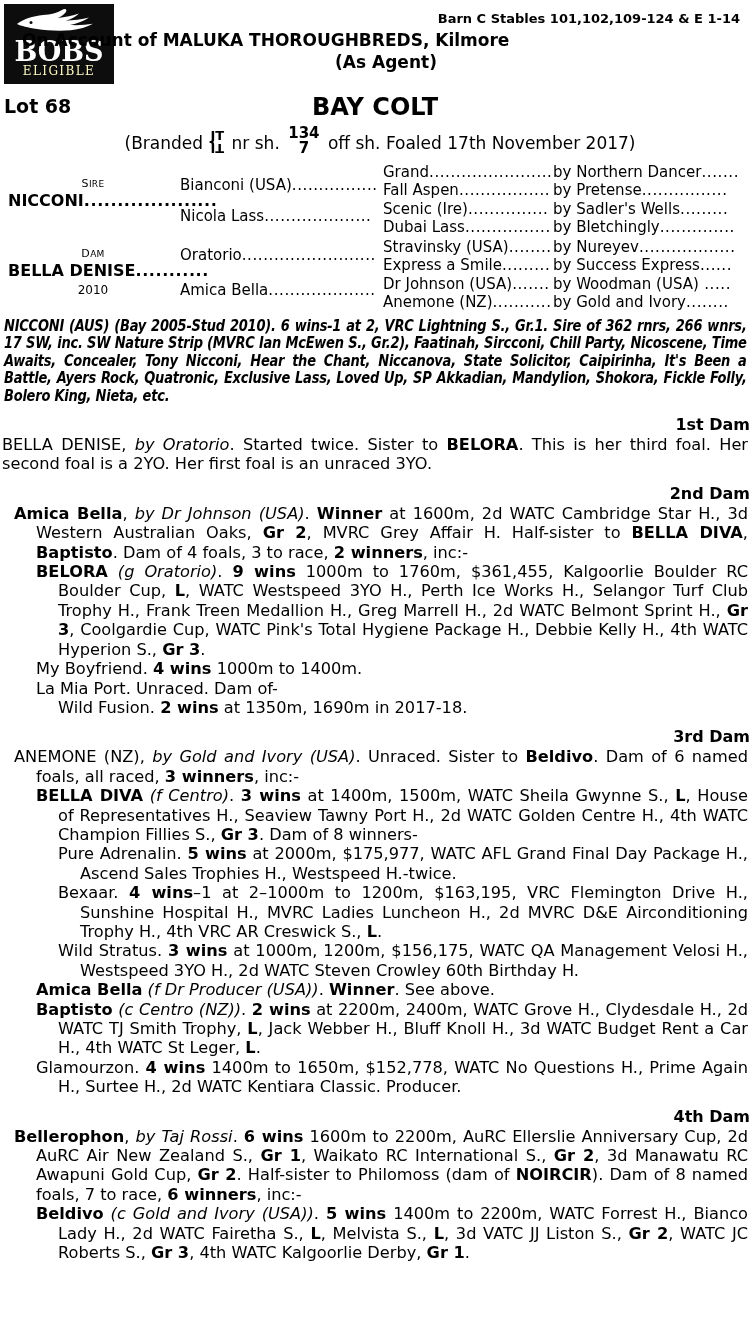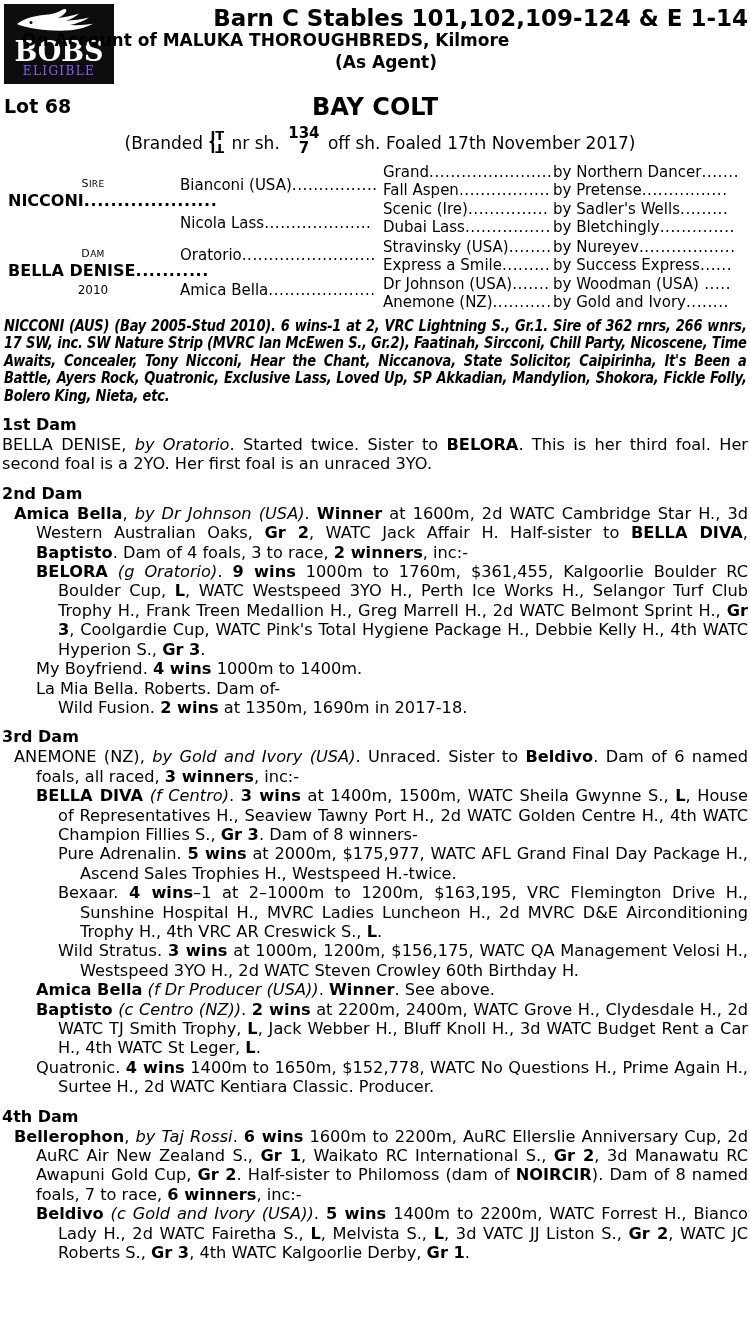--- a/index.html
+++ b/index.html
@@ -49,42 +49,42 @@
   .bobs-word {
     color: #ffffff;
     font-family: "DejaVu Serif", serif;
     font-weight: bold;
     font-size: 27px;
     line-height: 27px;
     letter-spacing: 0px;
     margin-top: 1px;
   }
   .bobs-sub {
-    color: #8b5cf6;
+    color: #fef9c3;
     font-family: "DejaVu Serif", serif;
     font-size: 12px;
     line-height: 13px;
     letter-spacing: 1.4px;
     margin-top: 0px;
   }
 
   .header-lines {
     position: absolute;
     left: 118px;
     right: 0px;
     top: 8px;
     text-align: center;
   }
   .barn-line {
     font-family: "DejaVu Sans", sans-serif;
     font-weight: bold;
-    font-size: 23px;
+    font-size: 13px;
     line-height: 21px;
     text-align: right;
-    padding-right: 2px;
+    padding-right: 10px;
   }
   .account-line {
     font-family: "DejaVu Sans", sans-serif;
     font-weight: bold;
     font-size: 17px;
     line-height: 22px;
     text-align: left;
     margin-left: -96px;
   }
   .agent-line {
@@ -249,20 +249,21 @@
     transform-origin: left top;
     width: 790px;
   }
 
   
   .dam-head {
     font-weight: bold;
     font-size: 16px;
     line-height: 20px;
     margin: 10px 0 0 2px;
+    text-align: right;
   }
   .blk {
     font-size: 16.2px;
     line-height: 19.4px;
     text-align: justify;
     margin: 0 2px 0 2px;
     text-justify: inter-word;
   }
   .ind-hang1b { padding-left: 34px; text-indent: -22px; }
   .ind-hang2b { padding-left: 56px; text-indent: -22px; }
@@ -327,21 +328,21 @@
       </div>
       <div class="dam-block">
         <div class="smallcap">Dam</div>
         <div class="bigname"><span>BELLA DENISE</span><span class="dots">...........</span></div>
         <div class="yr">2010</div>
       </div>
     </div>
 
     <div class="ped-col-b">
       <div class="ped-b-row" style="top:14px"><span>Bianconi (USA)</span><span class="dots-n">................</span></div>
-      <div class="ped-b-row" style="top:52px"><span>Nicola Lass</span><span class="dots-n">....................</span></div>
+      <div class="ped-b-row" style="top:45px"><span>Nicola Lass</span><span class="dots-n">....................</span></div>
       <div class="ped-b-row" style="top:84px"><span>Oratorio</span><span class="dots-n">.........................</span></div>
       <div class="ped-b-row" style="top:119px"><span>Amica Bella</span><span class="dots-n">....................</span></div>
     </div>
 
     <div class="ped-col-c">
       <div class="ped-cd-row" style="top:1px"><span>Grand</span><span class="dots-n">..........................</span></div>
       <div class="ped-cd-row" style="top:19px"><span>Fall Aspen</span><span class="dots-n">.................</span></div>
       <div class="ped-cd-row" style="top:38px"><span>Scenic (Ire)</span><span class="dots-n">...............</span></div>
       <div class="ped-cd-row" style="top:56px"><span>Dubai Lass</span><span class="dots-n">.................</span></div>
       <div class="ped-cd-row" style="top:76px"><span>Stravinsky (USA)</span><span class="dots-n">.........</span></div>
@@ -364,30 +365,30 @@
 
   <div class="sire-summary">NICCONI (AUS) (Bay 2005-Stud 2010). 6 wins-1 at 2, VRC Lightning S., Gr.1. Sire of 362 rnrs, 266 wnrs, 17 SW, inc. SW Nature Strip (MVRC Ian McEwen S., Gr.2), Faatinah, Sircconi, Chill Party, Nicoscene, Time Awaits, Concealer, Tony Nicconi, Hear the Chant, Niccanova, State Solicitor, Caipirinha, It's Been a Battle, Ayers Rock, Quatronic, Exclusive Lass, Loved Up, SP Akkadian, Mandylion, Shokora, Fickle Folly, Bolero King, Nieta, etc.</div>
 
   <div class="dam-head">1st Dam</div>
   <div class="blk ind-hang1b" style="text-indent:0; padding-left:0;">
     <span>BELLA DENISE</span><span>, </span><i>by Oratorio</i><span>. Started twice. Sister to </span><b>BELORA</b><span>. This is her third foal. Her second foal is a 2YO. Her first foal is an unraced 3YO.</span>
   </div>
 
   <div class="dam-head">2nd Dam</div>
   <div class="blk ind-hang1b">
-    <b>Amica Bella</b><span>, </span><i>by Dr Johnson (USA)</i><span>. </span><b>Winner</b><span> at 1600m, 2d WATC Cambridge Star H., 3d Western Australian Oaks, </span><b>Gr 2</b><span>, WATC Jack Affair H. Half-sister to </span><b>BELLA DIVA</b><span>, </span><b>Baptisto</b><span>. Dam of 4 foals, 3 to race, </span><b>2 winners</b><span>, inc:-</span>
+    <b>Amica Bella</b><span>, </span><i>by Dr Johnson (USA)</i><span>. </span><b>Winner</b><span> at 1600m, 2d WATC Cambridge Star H., 3d Western Australian Oaks, </span><b>Gr 2</b><span>, MVRC Grey Affair H. Half-sister to </span><b>BELLA DIVA</b><span>, </span><b>Baptisto</b><span>. Dam of 4 foals, 3 to race, </span><b>2 winners</b><span>, inc:-</span>
   </div>
   <div class="blk ind-hang2b">
     <b>BELORA</b><span> </span><i>(g Oratorio)</i><span>. </span><b>9 wins</b><span> 1000m to 1760m, $361,455, Kalgoorlie Boulder RC Boulder Cup, </span><b>L</b><span>, WATC Westspeed 3YO H., Perth Ice Works H., Selangor Turf Club Trophy H., Frank Treen Medallion H., Greg Marrell H., 2d WATC Belmont Sprint H., </span><b>Gr 3</b><span>, Coolgardie Cup, WATC Pink's Total Hygiene Package H., Debbie Kelly H., 4th WATC Hyperion S., </span><b>Gr 3</b><span>.</span>
   </div>
   <div class="blk ind-hang2b">
     <span>My Boyfriend.</span><span> </span><b>4 wins</b><span> 1000m to 1400m.</span>
   </div>
   <div class="blk ind-hang2b">
-    <span>La Mia Bella. Roberts. Dam of-</span>
+    <span>La Mia Port. Unraced. Dam of-</span>
   </div>
   <div class="blk ind-hang3b">
     <span>Wild Fusion.</span><span> </span><b>2 wins</b><span> at 1350m, 1690m in 2017-18.</span>
   </div>
 
   <div class="dam-head">3rd Dam</div>
   <div class="blk ind-hang1b">
     <span>ANEMONE (NZ)</span><span>, </span><i>by Gold and Ivory (USA)</i><span>. Unraced. Sister to </span><b>Beldivo</b><span>. Dam of 6 named foals, all raced, </span><b>3 winners</b><span>, inc:-</span>
   </div>
   <div class="blk ind-hang2b">
@@ -402,21 +403,21 @@
   <div class="blk ind-hang3b">
     <span>Wild Stratus.</span><span> </span><b>3 wins</b><span> at 1000m, 1200m, $156,175, WATC QA Management Velosi H., Westspeed 3YO H., 2d WATC Steven Crowley 60th Birthday H.</span>
   </div>
   <div class="blk ind-hang2b">
     <b>Amica Bella</b><span> </span><i>(f Dr Producer (USA))</i><span>. </span><b>Winner</b><span>. See above.</span>
   </div>
   <div class="blk ind-hang2b">
     <b>Baptisto</b><span> </span><i>(c Centro (NZ))</i><span>. </span><b>2 wins</b><span> at 2200m, 2400m, WATC Grove H., Clydesdale H., 2d WATC TJ Smith Trophy, </span><b>L</b><span>, Jack Webber H., Bluff Knoll H., 3d WATC Budget Rent a Car H., 4th WATC St Leger, </span><b>L</b><span>.</span>
   </div>
   <div class="blk ind-hang2b">
-    <span>Quatronic.</span><span> </span><b>4 wins</b><span> 1400m to 1650m, $152,778, WATC No Questions H., Prime Again H., Surtee H., 2d WATC Kentiara Classic. Producer.</span>
+    <span>Glamourzon.</span><span> </span><b>4 wins</b><span> 1400m to 1650m, $152,778, WATC No Questions H., Prime Again H., Surtee H., 2d WATC Kentiara Classic. Producer.</span>
   </div>
 
   <div class="dam-head">4th Dam</div>
   <div class="blk ind-hang1b">
     <b>Bellerophon</b><span>, </span><i>by Taj Rossi</i><span>. </span><b>6 wins</b><span> 1600m to 2200m, AuRC Ellerslie Anniversary Cup, 2d AuRC Air New Zealand S., </span><b>Gr 1</b><span>, Waikato RC International S., </span><b>Gr 2</b><span>, 3d Manawatu RC Awapuni Gold Cup, </span><b>Gr 2</b><span>. Half-sister to Philomoss (dam of </span><b>NOIRCIR</b><span>). Dam of 8 named foals, 7 to race, </span><b>6 winners</b><span>, inc:-</span>
   </div>
   <div class="blk ind-hang2b">
     <b>Beldivo</b><span> </span><i>(c Gold and Ivory (USA))</i><span>. </span><b>5 wins</b><span> 1400m to 2200m, WATC Forrest H., Bianco Lady H., 2d WATC Fairetha S., </span><b>L</b><span>, Melvista S., </span><b>L</b><span>, 3d VATC JJ Liston S., </span><b>Gr 2</b><span>, WATC JC Roberts S., </span><b>Gr 3</b><span>, 4th WATC Kalgoorlie Derby, </span><b>Gr 1</b><span>.</span>
   </div>
 

